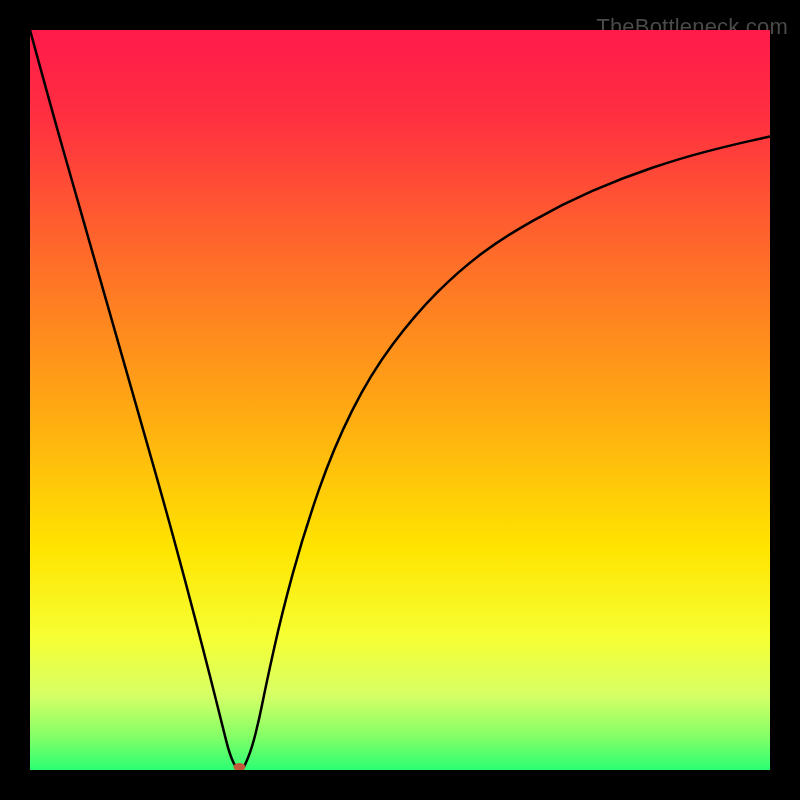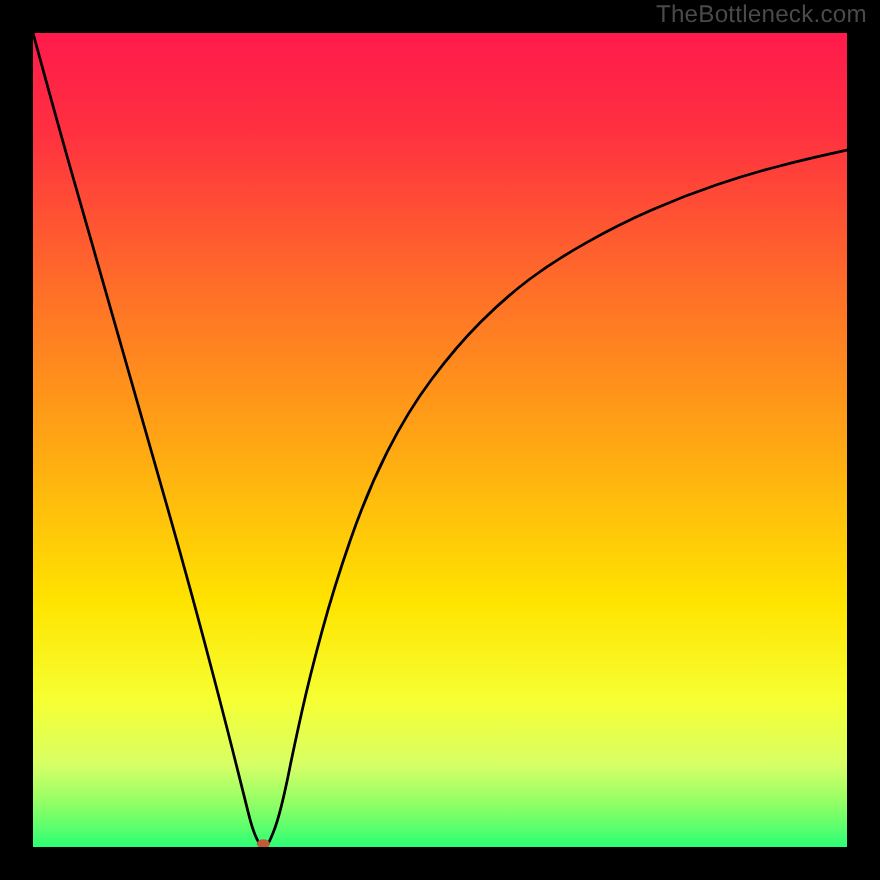--- a/index.html
+++ b/index.html
@@ -21,21 +21,21 @@
   }
   .plot {
     position: absolute;
     left: 0;
     top: 0;
     width: 740px;
     height: 740px;
   }
   .watermark {
     position: absolute;
-    top: 0;
+    top: 14px;
     right: 12px;
     color: #4a4a4a;
     font-size: 22px;
     font-weight: 500;
     letter-spacing: 0.2px;
     user-select: none;
   }
   svg { display: block; }
 </style>
 </head>

